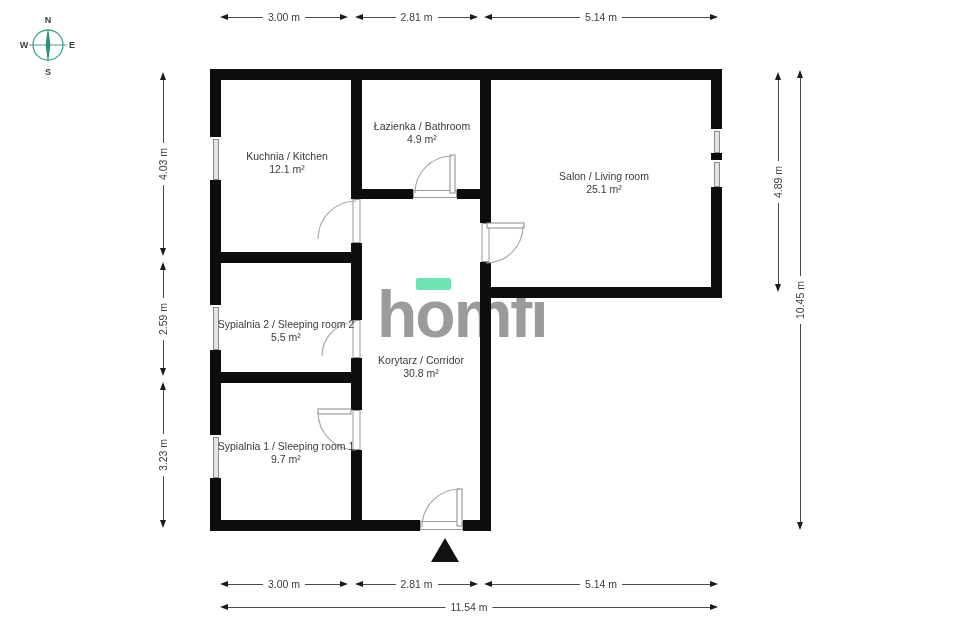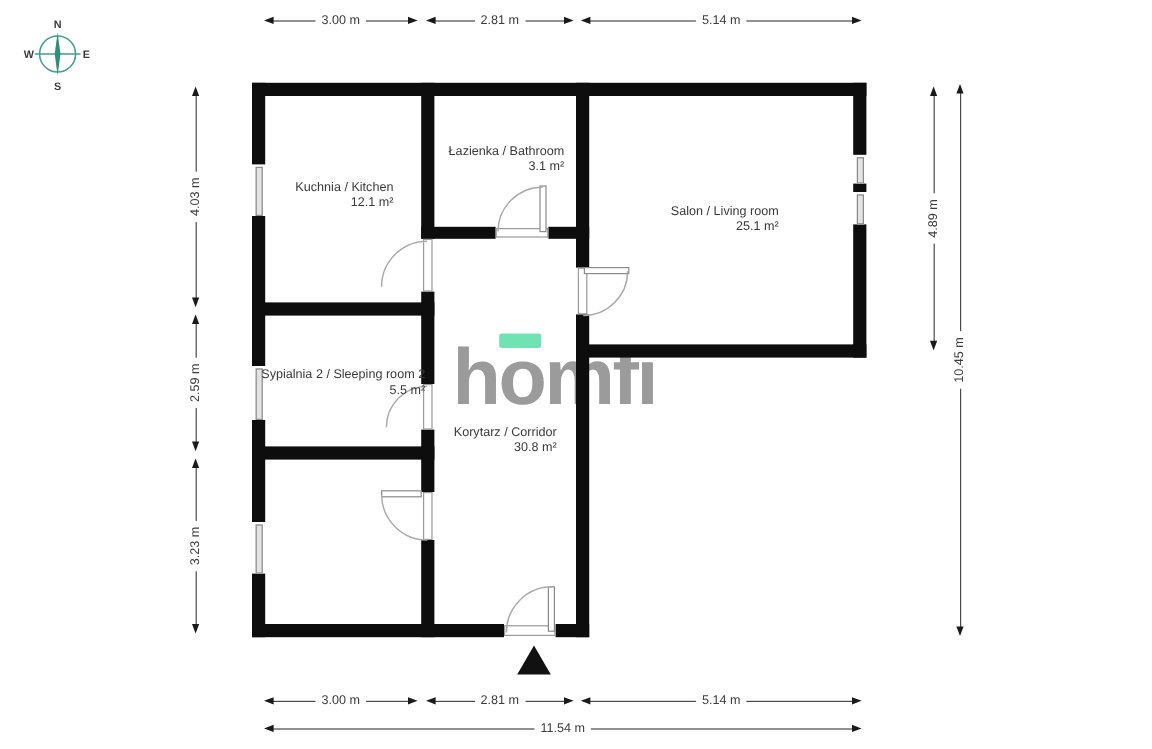--- a/index.html
+++ b/index.html
@@ -3,21 +3,21 @@
 <meta charset="utf-8">
 <style>
   html,body{margin:0;padding:0;background:#fff;}
   .stage{position:relative;width:960px;height:624px;background:#fff;overflow:hidden;
          font-family:"Liberation Sans","DejaVu Sans",sans-serif;}
   
   .wall{position:absolute;background:#0d0d0d;z-index:4;display:block;}
   
   .win{position:absolute;background:#e3e3e3;border:1px solid #8a8a8a;z-index:4;display:block;}
   
-  .rlabel{position:absolute;transform:translateX(-50%);text-align:right;font-size:10.5px;
+  .rlabel{position:absolute;transform:translateX(-50%);text-align:center;font-size:10.5px;
           color:#3a3a3a;line-height:13px;white-space:nowrap;z-index:6;}
   
   .logo{position:absolute;left:377px;top:281px;z-index:1;font-size:66px;font-weight:bold;
         color:#9b9b9b;letter-spacing:-2px;line-height:1;}
   .logo span{position:relative;}
   .logo .logo-o::before{content:"";position:absolute;left:1px;right:3px;top:1px;height:12px;
         background:#6fe3b4;border-radius:2px;}
   
   .hdim,.vdim{position:absolute;z-index:3;}
   .hdim{height:12px;}
@@ -131,34 +131,38 @@
 
     <polygon points="445,538 459,562 431,562" fill="#111"></polygon>
   </svg>
 
   <div class="rlabel" style="left:287px;top:150px">
     <div>Kuchnia / Kitchen</div>
     <div>12.1 m²</div>
   </div>
   <div class="rlabel" style="left:422px;top:120px">
     <div>Łazienka / Bathroom</div>
-    <div>3.1 m²</div>
+    <div>4.9 m²</div>
   </div>
   <div class="rlabel" style="left:604px;top:170px">
     <div>Salon / Living room</div>
     <div>25.1 m²</div>
   </div>
-  <div class="rlabel" style="left:286px;top:306px">
+  <div class="rlabel" style="left:286px;top:318px">
     <div>Sypialnia 2 / Sleeping room 2</div>
     <div>5.5 m²</div>
   </div>
   <div class="rlabel" style="left:421px;top:354px">
     <div>Korytarz / Corridor</div>
     <div>30.8 m²</div>
   </div>
+  <div class="rlabel" style="left:286px;top:440px">
+    <div>Sypialnia 1 / Sleeping room 1</div>
+    <div>9.7 m²</div>
+  </div>
 
   <div class="hdim" style="left:220px;top:11px;width:128px">
     <span class="ln"></span>
     <span class="ar-l"></span>
     <span class="ar-r"></span>
     <span class="lbl">3.00 m</span>
   </div>
   <div class="hdim" style="left:355px;top:11px;width:123px">
     <span class="ln"></span>
     <span class="ar-l"></span>

